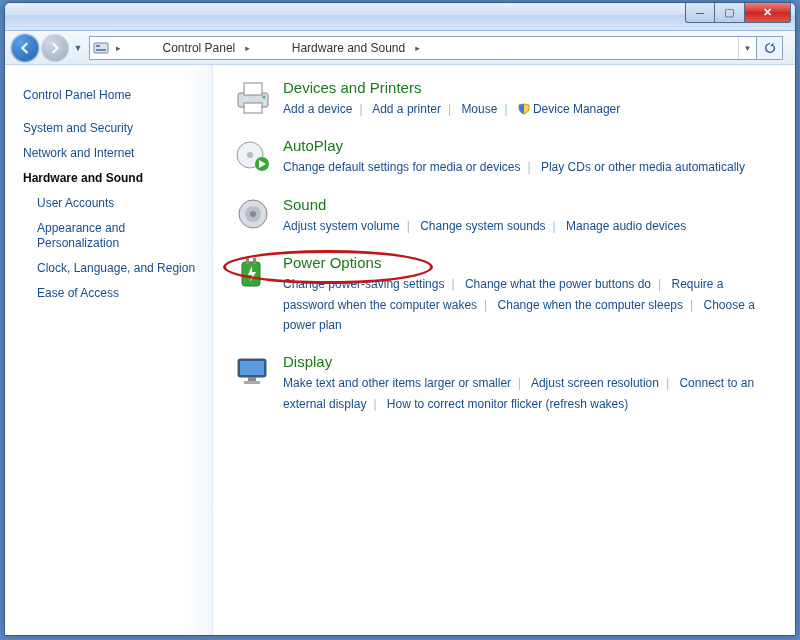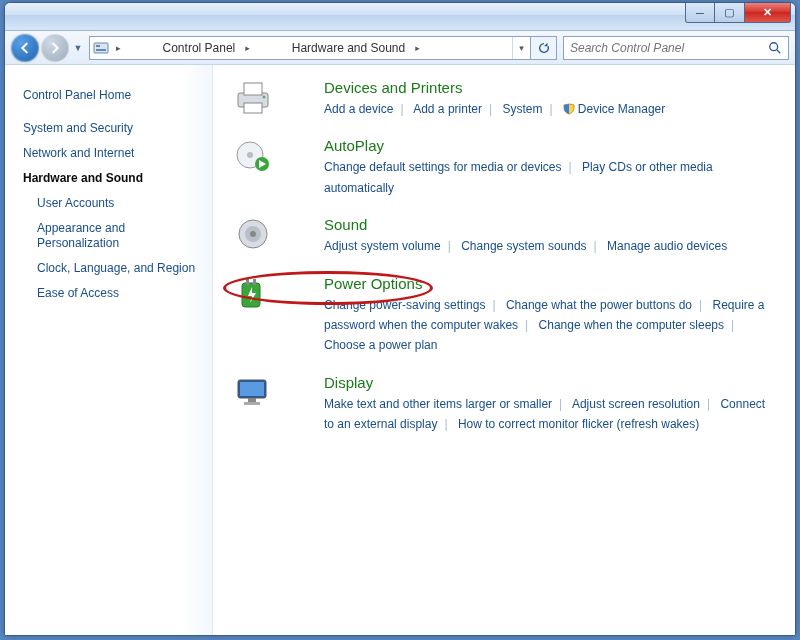--- a/index.html
+++ b/index.html
@@ -73,21 +73,21 @@
 }
 .sidebar a {
   display:block; font-size: 12px; color: #1a4e8a; text-decoration: none;
   padding: 5px 0; line-height: 1.25;
 }
 .sidebar a.home { color:#1a4e8a; margin-bottom: 8px; }
 .sidebar a.current { color:#0a0a0a; font-weight: bold; }
 .sidebar a.sub { padding-left: 14px; }
 
 .main { flex:1; padding: 14px 18px; overflow:auto; }
-.category { display:flex; margin-bottom: 18px; position: relative; gap: 41px; }
+.category { display:flex; margin-bottom: 18px; position: relative; }
 .cat-icon { width: 44px; height: 40px; flex-shrink:0; margin-right: 8px; display:flex; align-items:flex-start; justify-content:center; }
 .cat-body { flex:1; }
 .cat-title { font-size: 15px; color: #1a7a1a; margin-bottom: 3px; }
 .tasks { font-size: 12px; color: #1a4e8a; line-height: 1.7; }
 .tasks span { cursor: pointer; }
 .sep { color: #a8bcd4; padding: 0 7px; }
 .shield { display:inline-block; vertical-align:-2px; margin-right:3px; }
 
 .red-circle {
   position:absolute; border: 3px solid #c01818; border-radius: 50%;
@@ -138,29 +138,20 @@
       <div class="addr-spacer"></div>
       <div class="addr-drop">▾</div>
     </div>
     <div class="addr-refresh">
       <svg width="14" height="14" viewBox="0 0 16 16">
           <path d="M8 3a5 5 0 1 0 4.5 2.8" fill="none" stroke="#2a5a9a" stroke-width="1.6"></path>
           <path d="M12 2v4h-4z" fill="#2a5a9a"></path>
         </svg>
     </div>
 
-    <div class="searchbox">
-      <input placeholder="Search Control Panel" style="">
-      <span class="mag">
-        <svg width="14" height="14" viewBox="0 0 16 16">
-            <circle cx="6.5" cy="6.5" r="4.5" fill="none" stroke="#2a5a9a" stroke-width="1.5"></circle>
-            <line x1="10" y1="10" x2="14" y2="14" stroke="#2a5a9a" stroke-width="1.5"></line>
-          </svg>
-      </span>
-    </div>
   </div>
 
   <div class="content">
     <div class="sidebar">
       <a class="home">Control Panel Home</a>
       <a>System and Security</a>
       <a>Network and Internet</a>
       <a class="current">Hardware and Sound</a>
       <a class="sub">User Accounts</a>
       <a class="sub">Appearance and Personalization</a>
@@ -177,21 +168,21 @@
               <rect x="10" y="4" width="18" height="12" fill="#fff" stroke="#888"></rect>
               <rect x="10" y="24" width="18" height="10" fill="#fff" stroke="#888"></rect>
               <circle cx="30" cy="18" r="1.5" fill="#5a8"></circle>
             </svg>
         </div>
         <div class="cat-body">
           <div class="cat-title">Devices and Printers</div>
           <div class="tasks">
             <span>Add a device</span><span class="sep">|</span>
             <span>Add a printer</span><span class="sep">|</span>
-            <span>System</span><span class="sep">|</span>
+            <span>Mouse</span><span class="sep">|</span>
             <span class="shield"><svg width="12" height="12" viewBox="0 0 12 12">
                   <path d="M6 1l5 1v3c0 3-2 5-5 6C3 10 1 8 1 5V2z" fill="#ffd24a" stroke="#c89a1a"></path>
                   <path d="M6 1v10C3 10 1 8 1 5V2z" fill="#3a7de0"></path>
                 </svg></span><span>Device Manager</span>
           </div>
         </div>
       </div>
 
       <div class="category">
         <div class="cat-icon">

